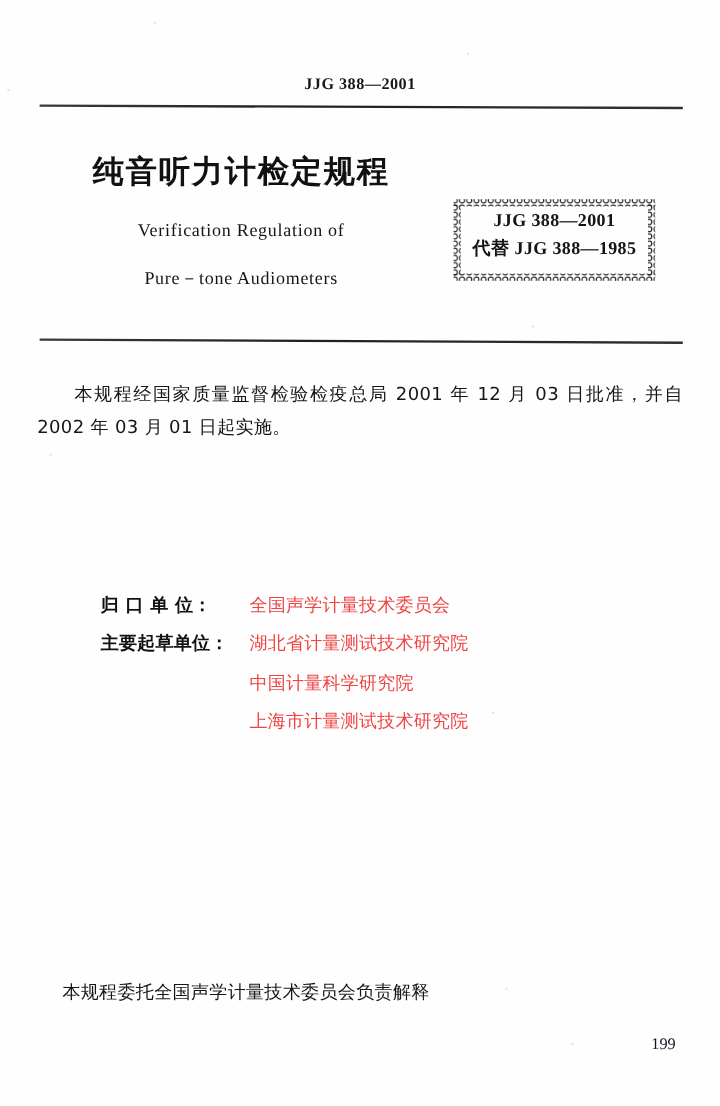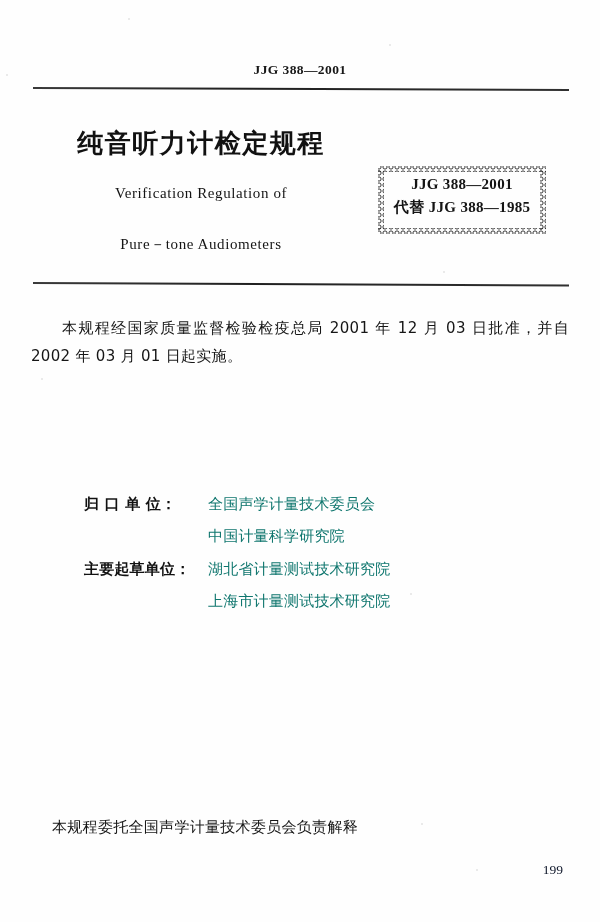--- a/index.html
+++ b/index.html
@@ -74,21 +74,21 @@
     color: #111;
   }
   .title-en {
     font-family: "Liberation Serif", "DejaVu Serif", serif;
     font-weight: normal;
     font-size: 15px;
     letter-spacing: 0.6px;
     color: #141414;
   }
   .title-en-1 { margin-top: 24px; }
-  .title-en-2 { margin-top: 33px; }
+  .title-en-2 { margin-top: 21px; }
 
   
   .std-box {
     position: absolute;
     top: 164px;
     left: 376px;
     width: 172px;
     height: 72px;
     box-sizing: border-box;
     padding: 9px 6px 0 6px;
@@ -152,21 +152,21 @@
     font-family: "DejaVu Sans", "Liberation Sans", sans-serif;
     font-weight: bold;
     font-size: 15px;
     letter-spacing: 0.2px;
     color: #111;
   }
   .credit-value {
     font-family: "DejaVu Sans", "Liberation Sans", sans-serif;
     font-size: 15px;
     letter-spacing: 0.2px;
-    color: #0f766e;
+    color: #ef4444;
   }
   .credit-row.cont .credit-label { visibility: hidden; }
 
   
   .footer-note {
     position: absolute;
     top: 818px;
     left: 52px;
     font-family: "DejaVu Sans", "Liberation Sans", sans-serif;
     font-size: 15px;
@@ -241,28 +241,28 @@
     <span class="indent"></span><span>本规程经国家质量监督检验检疫总局 2001 年 12 月 03 日批准，并自 2002 年 03 月 01 日起实施。</span>
   </div>
 
   <div class="credits">
 
     <div class="credit-row">
       <span class="credit-label">归 口 单 位：</span>
       <span class="credit-value">全国声学计量技术委员会</span>
     </div>
 
+    <div class="credit-row">
+      <span class="credit-label">主要起草单位：</span>
+      <span class="credit-value">湖北省计量测试技术研究院</span>
+    </div>
+
     <div class="credit-row cont">
       <span class="credit-label">主要起草单位：</span>
       <span class="credit-value">中国计量科学研究院</span>
-    </div>
-
-    <div class="credit-row">
-      <span class="credit-label">主要起草单位：</span>
-      <span class="credit-value">湖北省计量测试技术研究院</span>
     </div>
 
 
     <div class="credit-row cont">
       <span class="credit-label">参加起草单位：</span>
       <span class="credit-value">上海市计量测试技术研究院</span>
     </div>
 
   </div>
 

